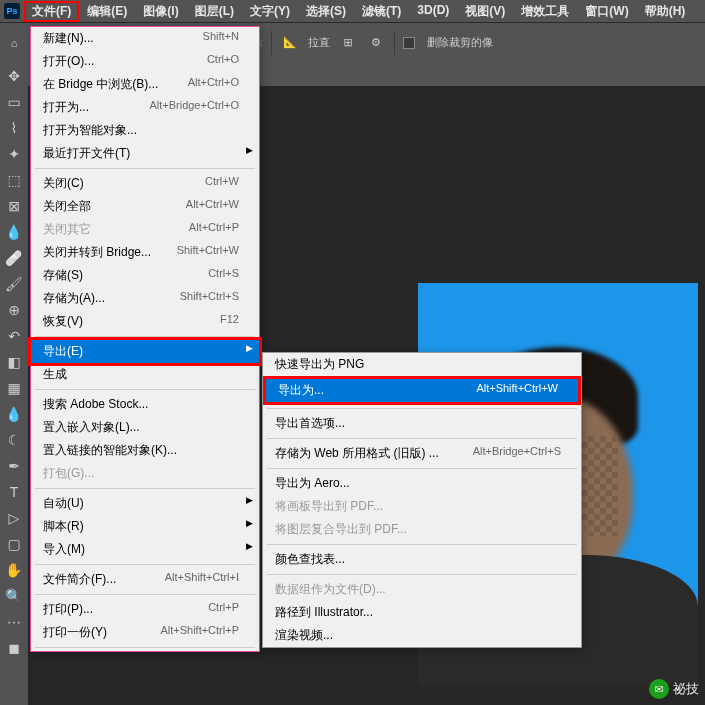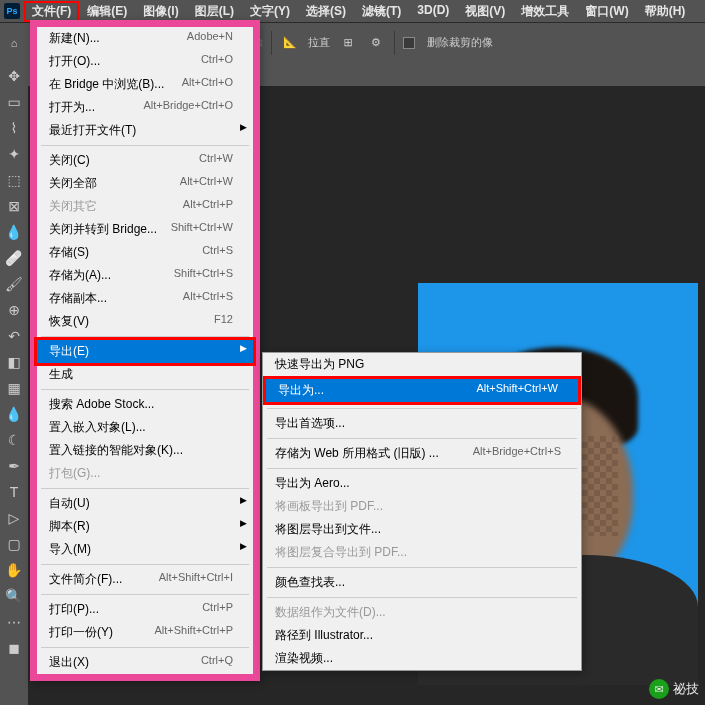--- a/index.html
+++ b/index.html
@@ -14,21 +14,21 @@
 .tb-sep{width:1px;height:24px;background:#3a3a3a}
 .tools{position:absolute;left:0;top:62px;width:28px;background:#535353;display:flex;flex-direction:column;gap:2px;padding:2px}
 .tool{width:24px;height:24px;display:flex;align-items:center;justify-content:center;color:#ccc;font-size:14px;cursor:pointer}
 .canvas{position:absolute;left:28px;top:86px;right:0;bottom:0;background:#262626}
 .photo{position:absolute;left:418px;top:283px;width:280px;height:402px;background:#1d95e8}
 .head{position:absolute;left:50%;top:28%;transform:translateX(-50%);width:150px;height:190px;background:#8a6b54;border-radius:50% 50% 45% 45%;filter:blur(3px)}
 .hair{position:absolute;left:50%;top:16%;transform:translateX(-50%);width:160px;height:100px;background:#1a1410;border-radius:50% 50% 20% 20%;filter:blur(2px)}
 .shoulders{position:absolute;bottom:0;left:0;right:0;height:130px;background:#2a2a2a;border-radius:40% 40% 0 0}
 .neck{position:absolute;left:50%;bottom:120px;transform:translateX(-50%);width:60px;height:40px;background:#8a6b54;filter:blur(2px)}
 .pixelate{position:absolute;left:50%;top:38%;transform:translateX(-50%);width:120px;height:100px;background:repeating-conic-gradient(#7a5d48 0 25%,#8a6b54 0 50%);background-size:12px 12px;filter:blur(0.5px)}
-.dropdown{position:absolute;left:30px;top:20px;width:230px;background:#f0f0f0;border:7px solid #ec4899;box-shadow:2px 2px 8px rgba(0,0,0,0.3);font-size:12px;color:#000}
+.dropdown{position:absolute;left:30px;top:26px;width:230px;background:#f0f0f0;border:1px solid #ec4899;box-shadow:2px 2px 8px rgba(0,0,0,0.3);font-size:12px;color:#000}
 .dd-item{display:flex;justify-content:space-between;padding:3px 20px 3px 12px;cursor:pointer;position:relative}
 .dd-item.selected{background:#0078d7;color:#fff}
 .dd-item.disabled{color:#999}
 .dd-item.has-sub::after{content:"▶";position:absolute;right:6px;font-size:9px}
 .dd-sep{height:1px;background:#ccc;margin:3px 4px}
 .dd-highlight{border:3px solid red;margin:-3px}
 .submenu{position:absolute;left:262px;top:352px;width:320px;background:#f0f0f0;border:1px solid #999;box-shadow:2px 2px 8px rgba(0,0,0,0.3);font-size:12px;color:#000}
 .sub-red-box{border:3px solid red}
 .watermark{position:absolute;right:6px;bottom:6px;color:#fff;font-size:13px;display:flex;align-items:center;gap:4px;opacity:0.9}
 .wm-icon{width:20px;height:20px;background:#1aad19;border-radius:50%;display:flex;align-items:center;justify-content:center;color:#fff;font-size:11px}
@@ -110,34 +110,37 @@
   <div class="hair"></div>
   <div class="head"></div>
   <div class="pixelate"></div>
   <div class="neck"></div>
   <div class="shoulders"></div>
 </div>
 
 <div class="dropdown" id="file-menu">
     <div class="dd-item">
       <span>新建(N)...</span>
-      <span class="shortcut">Adobe+N</span>
+      <span class="shortcut">Shift+N</span>
     </div>
     <div class="dd-item">
       <span>打开(O)...</span>
       <span class="shortcut">Ctrl+O</span>
     </div>
     <div class="dd-item">
       <span>在 Bridge 中浏览(B)...</span>
       <span class="shortcut">Alt+Ctrl+O</span>
     </div>
     <div class="dd-item">
       <span>打开为...</span>
       <span class="shortcut">Alt+Bridge+Ctrl+O</span>
     </div>
+    <div class="dd-item">
+      <span>打开为智能对象...</span>
+    </div>
     <div class="dd-item has-sub">
       <span>最近打开文件(T)</span>
     </div>
     <div class="dd-sep"></div>
     <div class="dd-item">
       <span>关闭(C)</span>
       <span class="shortcut">Ctrl+W</span>
     </div>
     <div class="dd-item">
       <span>关闭全部</span>
@@ -151,24 +154,20 @@
       <span>关闭并转到 Bridge...</span>
       <span class="shortcut">Shift+Ctrl+W</span>
     </div>
     <div class="dd-item">
       <span>存储(S)</span>
       <span class="shortcut">Ctrl+S</span>
     </div>
     <div class="dd-item">
       <span>存储为(A)...</span>
       <span class="shortcut">Shift+Ctrl+S</span>
-    </div>
-    <div class="dd-item">
-      <span>存储副本...</span>
-      <span class="shortcut">Alt+Ctrl+S</span>
     </div>
     <div class="dd-item">
       <span>恢复(V)</span>
       <span class="shortcut">F12</span>
     </div>
     <div class="dd-sep"></div>
     <div class="dd-highlight">
       <div class="dd-item selected has-sub">
         <span>导出(E)</span>
       </div>
@@ -207,24 +206,20 @@
     <div class="dd-sep"></div>
     <div class="dd-item">
       <span>打印(P)...</span>
       <span class="shortcut">Ctrl+P</span>
     </div>
     <div class="dd-item">
       <span>打印一份(Y)</span>
       <span class="shortcut">Alt+Shift+Ctrl+P</span>
     </div>
     <div class="dd-sep"></div>
-    <div class="dd-item">
-      <span>退出(X)</span>
-      <span class="shortcut">Ctrl+Q</span>
-    </div>
   </div>
 
 <div class="submenu" id="export-menu">
     <div class="dd-item">
       <span>快速导出为 PNG</span>
     </div>
     <div class="sub-red-box">
       <div class="dd-item selected">
         <span>导出为...</span>
         <span class="shortcut">Alt+Shift+Ctrl+W</span>
@@ -239,23 +234,20 @@
       <span>存储为 Web 所用格式 (旧版) ...</span>
       <span class="shortcut">Alt+Bridge+Ctrl+S</span>
     </div>
     <div class="dd-sep"></div>
     <div class="dd-item">
       <span>导出为 Aero...</span>
     </div>
     <div class="dd-item disabled">
       <span>将画板导出到 PDF...</span>
     </div>
-    <div class="dd-item">
-      <span>将图层导出到文件...</span>
-    </div>
     <div class="dd-item disabled">
       <span>将图层复合导出到 PDF...</span>
     </div>
     <div class="dd-sep"></div>
     <div class="dd-item">
       <span>颜色查找表...</span>
     </div>
     <div class="dd-sep"></div>
     <div class="dd-item disabled">
       <span>数据组作为文件(D)...</span>

